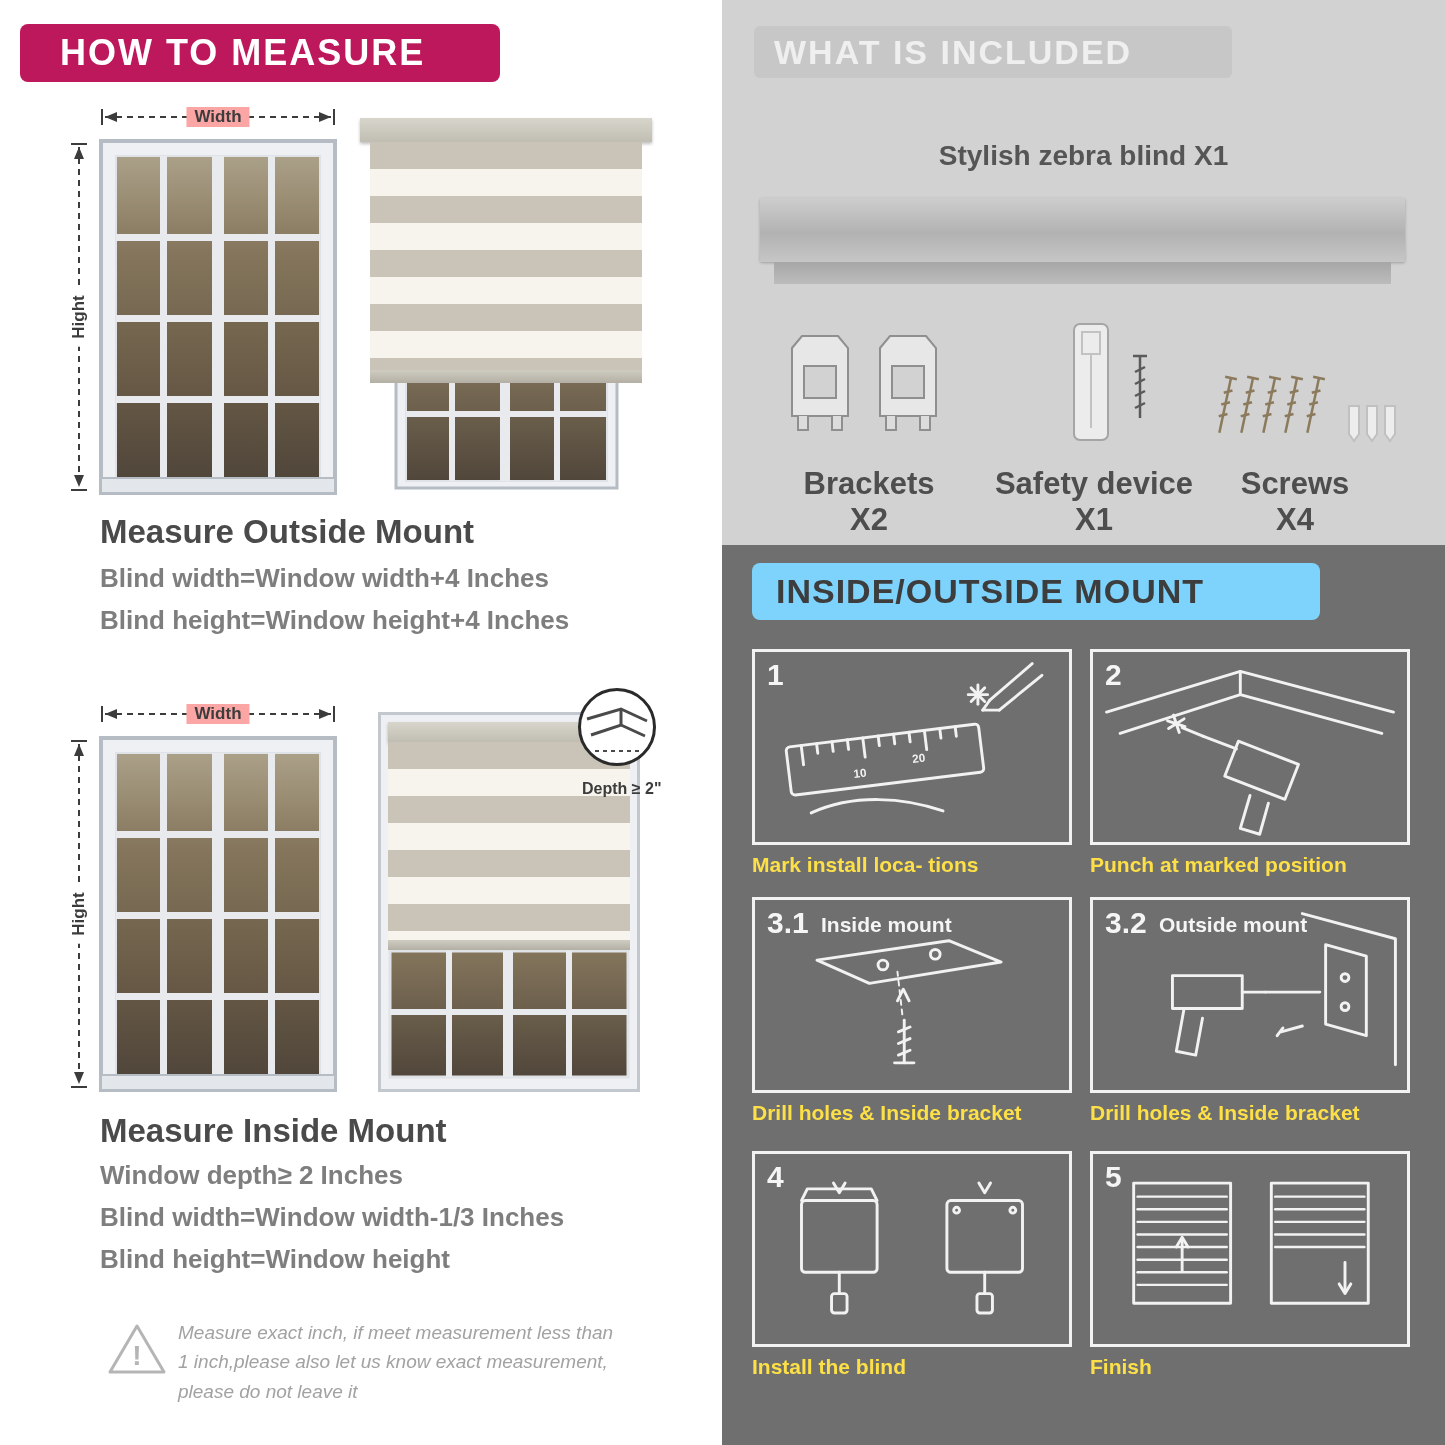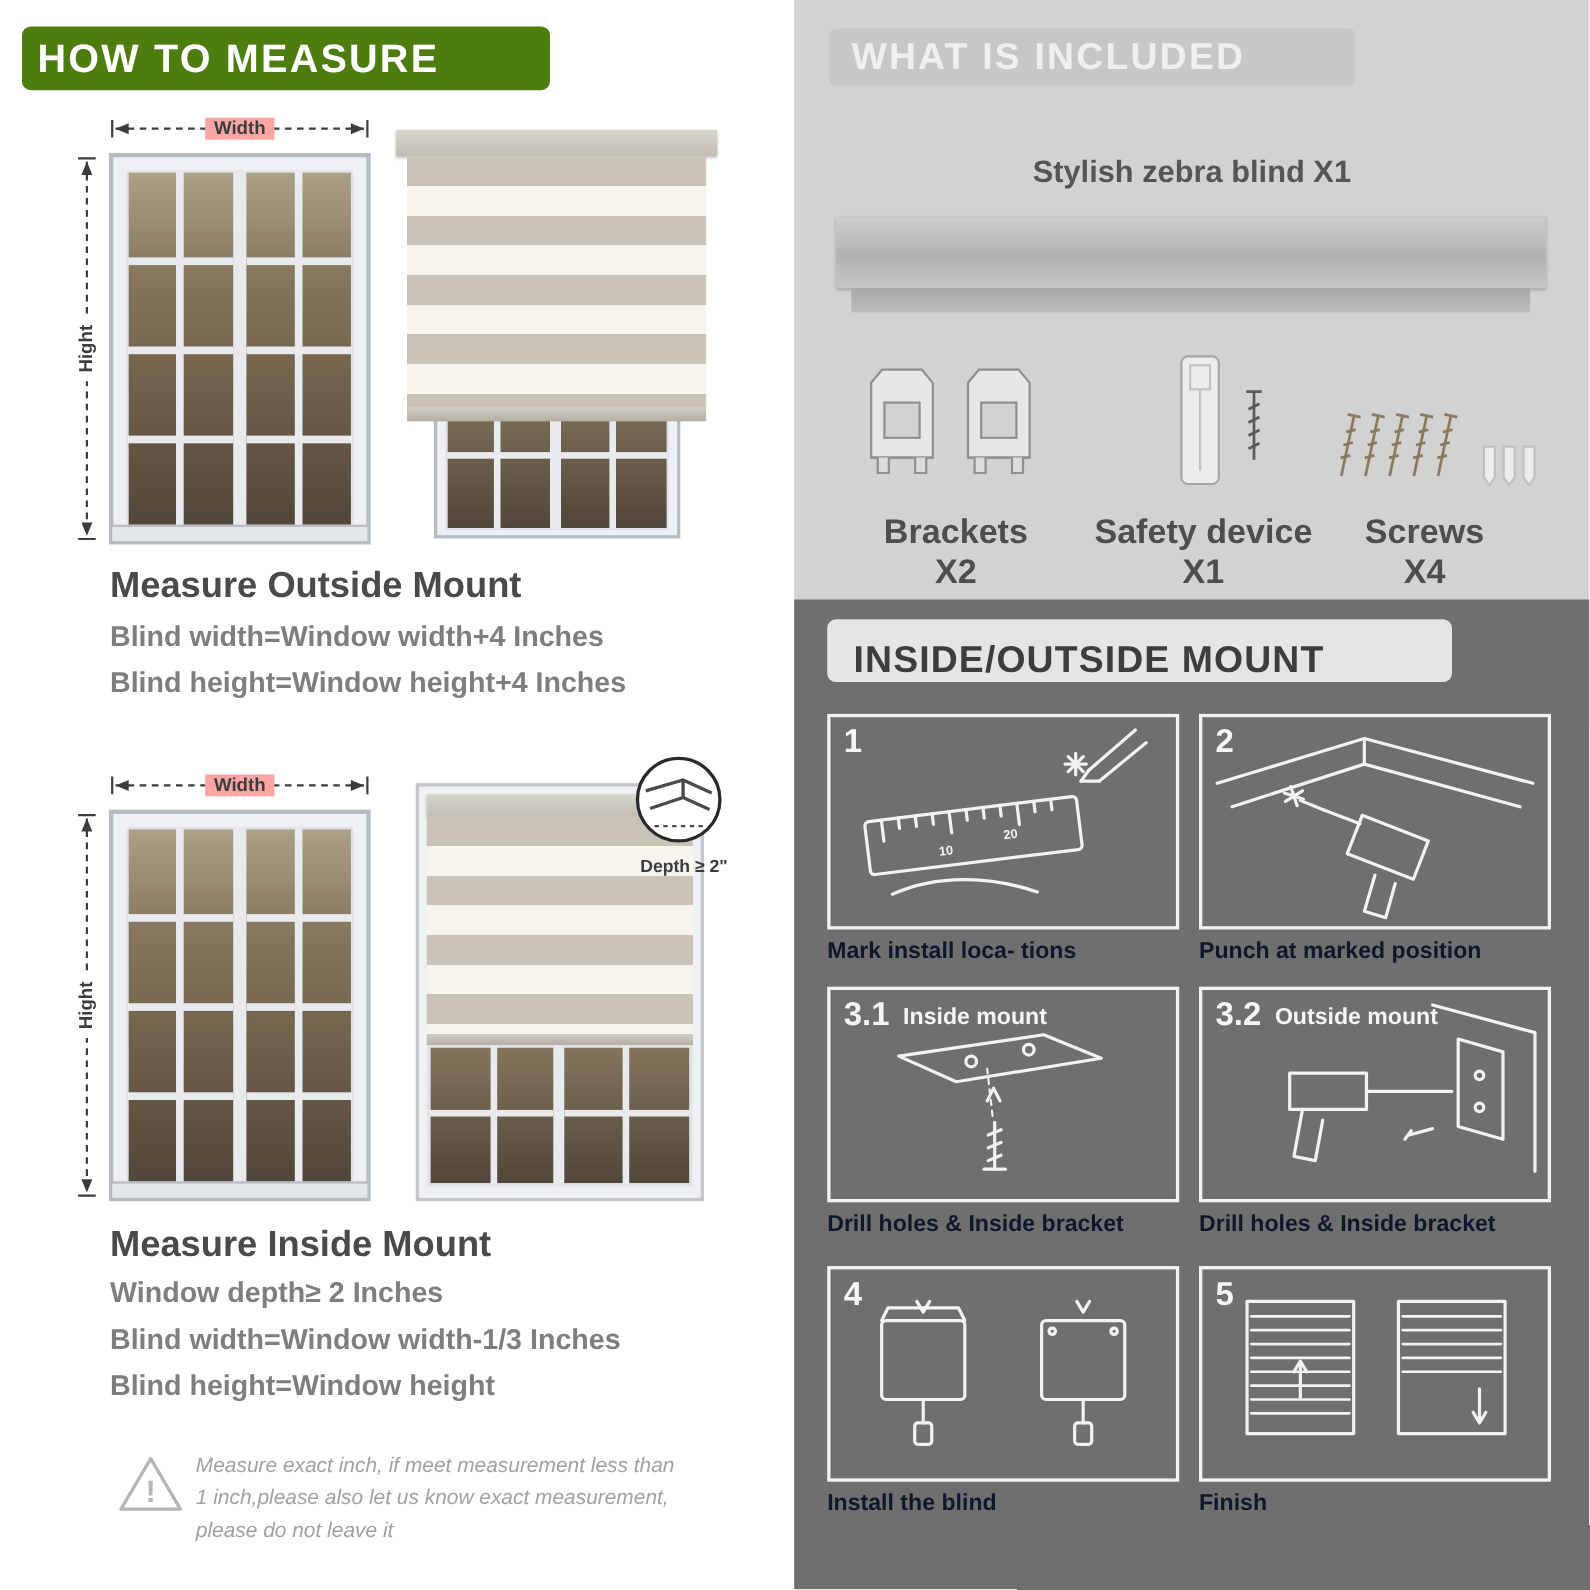--- a/index.html
+++ b/index.html
@@ -1,19 +1,19 @@
 <!DOCTYPE html>
 <html><head>
 <meta charset="utf-8">
 <style>
   html,body{margin:0;padding:0;background:#fff;}
   .page{position:relative;width:1445px;height:1445px;background:#fff;font-family:"Liberation Sans",sans-serif;overflow:hidden;}
 
   
-  .htm-banner{position:absolute;left:20px;top:24px;width:480px;height:58px;background:#4d7c0f;border-radius:8px;display:flex;align-items:center;padding-left:14px;box-sizing:border-box;}
+  .htm-banner{position:absolute;left:20px;top:24px;width:480px;height:58px;background:#be185d;border-radius:8px;display:flex;align-items:center;padding-left:40px;box-sizing:border-box;}
   .htm-banner span{color:#ffffff;font-size:36px;font-weight:bold;letter-spacing:2px;}
 
   .dim-h{position:absolute;height:22px;}
   .dim-h svg,.dim-v svg{position:absolute;left:0;top:0;}
   .dim-h .lab{position:absolute;left:50%;top:50%;transform:translate(-50%,-50%);background:#fca5a5;padding:0 8px;font-size:17px;font-weight:bold;color:#3c3c3c;white-space:nowrap;}
   .dim-v{position:absolute;width:22px;}
   .dim-v .lab{position:absolute;left:50%;top:50%;transform:translate(-50%,-50%) rotate(-90deg);background:#fff;padding:0 8px;font-size:17px;font-weight:bold;color:#3c3c3c;white-space:nowrap;}
 
   .fig{position:absolute;}
   .blind-body{position:absolute;left:0;top:0;}
@@ -34,28 +34,28 @@
   .inc{position:absolute;left:0;top:0;width:723px;height:662px;background:#d2d2d2;}
   .inc-banner{position:absolute;left:32px;top:26px;width:478px;height:52px;background:#c7c7c7;border-radius:6px;display:flex;align-items:center;padding-left:20px;box-sizing:border-box;}
   .inc-banner span{color:#efefef;font-size:34px;font-weight:bold;letter-spacing:2px;}
   .inc-product{position:absolute;left:0;top:140px;width:723px;text-align:center;font-size:28px;font-weight:bold;color:#555555;}
   .headrail{position:absolute;left:38px;top:198px;width:645px;height:64px;background:linear-gradient(180deg,#cdcdcd,#b2b2b2 55%,#c6c6c6);border-radius:2px;box-shadow:0 1px 3px rgba(0,0,0,.25);}
   .headrail-lip{position:absolute;left:52px;top:262px;width:617px;height:22px;background:linear-gradient(180deg,#a7a7a7,#bcbcbc);}
   .inc-item{position:absolute;}
   .inc-label{position:absolute;top:466px;font-size:31px;font-weight:bold;color:#4e4e4e;text-align:center;}
 
   .mount{position:absolute;left:0;top:545px;width:723px;height:900px;background:#6f6f6f;}
-  .mount-banner{position:absolute;left:30px;top:18px;width:568px;height:57px;background:#e5e5e5;border-radius:8px;display:flex;align-items:flex-end;padding-left:24px;box-sizing:border-box;}
+  .mount-banner{position:absolute;left:30px;top:18px;width:568px;height:57px;background:#7dd3fc;border-radius:8px;display:flex;align-items:center;padding-left:24px;box-sizing:border-box;}
   .mount-banner span{color:#3d3d3d;font-size:34px;font-weight:bold;letter-spacing:1px;}
 
   .step-box{position:absolute;width:320px;height:196px;border:3px solid #f2f2f2;box-sizing:border-box;}
   .step-box svg{position:absolute;left:0;top:0;width:100%;height:100%;}
   .step-num{position:absolute;left:12px;top:6px;color:#f5f5f5;font-size:30px;font-weight:bold;}
   .step-sub{position:absolute;left:66px;top:13px;color:#f5f5f5;font-size:21px;font-weight:bold;}
-  .step-cap{position:absolute;width:330px;color:#0f172a;font-size:21px;font-weight:bold;}
+  .step-cap{position:absolute;width:330px;color:#fde047;font-size:21px;font-weight:bold;}
 </style>
 </head>
 <body>
 
 <div class="page">
 
   <div class="htm-banner">
     <span>HOW TO MEASURE</span>
   </div>
 

